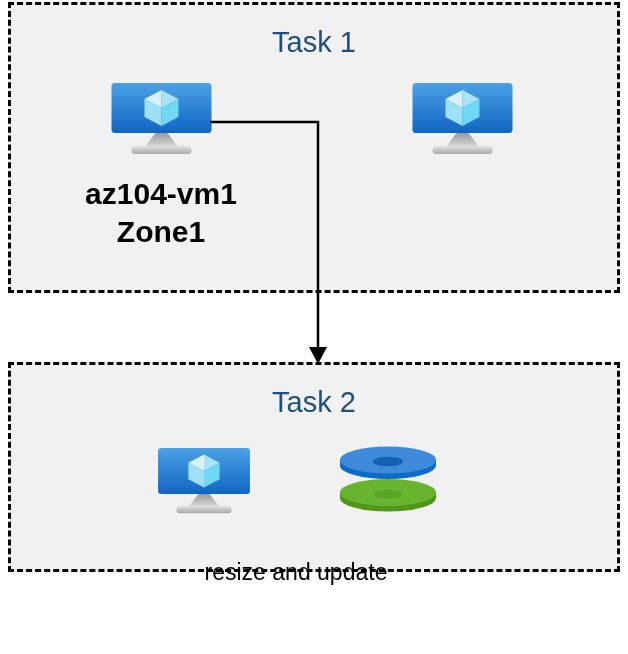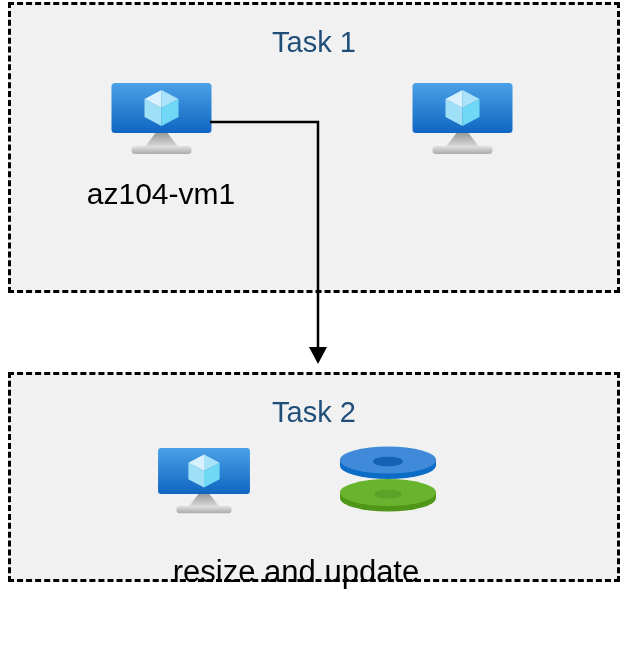--- a/index.html
+++ b/index.html
@@ -3,36 +3,36 @@
 <meta charset="utf-8">
 <style>
   html,body{margin:0;padding:0;background:#ffffff;}
   body{font-family:"Liberation Sans", sans-serif;}
   #canvas{position:relative;width:628px;height:654px;background:#ffffff;overflow:hidden;}
   .task-box{
     position:absolute;left:8px;width:612px;
     background:#f1f1f1;border:3px dashed #000;box-sizing:border-box;
   }
   #task1-box{top:2px;height:291px;}
-  #task2-box{top:372px;height:210px;padding-left:48px;}
+  #task2-box{top:362px;height:210px;padding-left:48px;}
   .task-title{
     position:absolute;top:20px;left:0;width:100%;
     text-align:center;font-size:29px;line-height:34px;color:#1f4e79;
   }
   .vm-group{
-    position:absolute;width:240px;display:flex;flex-direction:column;align-items:center;
+    position:absolute;width:240px;display:flex;flex-direction:column;align-items:center;font-weight:bold;
   }
   #vm-group-1{left:41px;top:83px;}
   #vm-group-2{left:342px;top:83px;}
   #task2-vm-group{left:84px;top:448px;width:240px;}
   .vm-label{margin-top:18px;text-align:center;font-size:30px;line-height:38px;color:#000;}
   #disks-icon-wrap{position:absolute;left:338px;top:445px;}
   #task2-caption{
     position:absolute;left:96px;top:551px;width:400px;
-    text-align:center;font-size:31px;line-height:42px;color:#000;
+    text-align:center;font-size:23px;line-height:42px;color:#000;
   }
   #connector-overlay{position:absolute;left:0;top:0;pointer-events:none;}
   .defs-holder{position:absolute;width:0;height:0;}
 </style>
 </head>
 <body>
 
 <svg class="defs-holder" aria-hidden="true">
   <defs>
     <linearGradient id="grad-screen" x1="0" y1="0" x2="0" y2="1">
@@ -78,20 +78,21 @@
   <div id="task2-box" class="task-box">
     <div class="task-title">Task 2</div>
   </div>
 
   <div id="vm-group-1" class="vm-group">
     <svg width="101" height="74">
       <use href="#vm-symbol"></use>
     </svg>
     <div class="vm-label">
       <div>az104-vm1</div>
+      <div>Zone1</div>
     </div>
   </div>
 
   <div id="vm-group-2" class="vm-group">
     <svg width="101" height="74">
       <use href="#vm-symbol"></use>
     </svg>
     <div class="vm-label">
     </div>
   </div>

